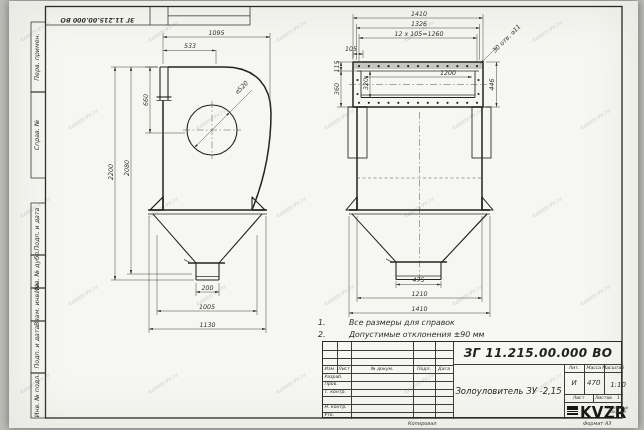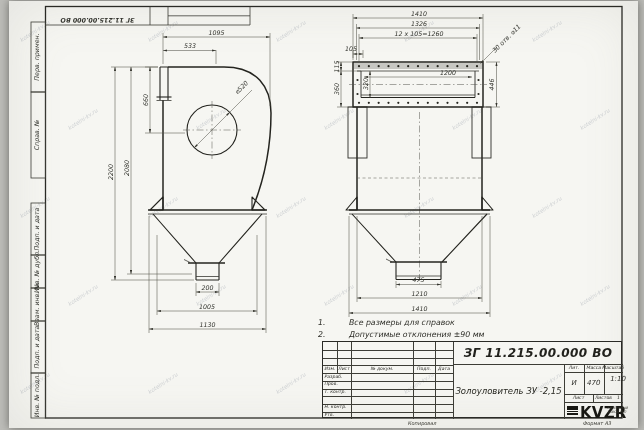--- a/index.html
+++ b/index.html
@@ -303,21 +303,21 @@
   <div class="cell lcell" style="left:0;top:69.5px;width:28px;height:7.5px">Утв.</div>
 
   <div class="cell doc" style="left:130px;top:0;width:170px;height:22px">ЗГ 11.215.00.000  ВО</div>
   <div class="cell nm" style="left:130px;top:22px;width:111px;height:55px">Золоуловитель ЗУ -2,15</div>
 
   <div class="cell" style="left:241px;top:22px;width:20px;height:8px">Лит.</div>
   <div class="cell" style="left:261px;top:22px;width:19.5px;height:8px">Масса</div>
   <div class="cell" style="left:280.5px;top:22px;width:19.5px;height:8px">Масштаб</div>
   <div class="cell val" style="left:241px;top:30px;width:20px;height:22px">И</div>
   <div class="cell val" style="left:261px;top:30px;width:19.5px;height:22px">470</div>
-  <div class="cell val" style="left:280.5px;top:26px;width:29px;height:22px">1:10</div>
+  <div class="cell val" style="left:280.5px;top:32px;width:29px;height:22px">1:10</div>
 
   <div class="cell" style="left:241px;top:52px;width:29px;height:8px">Лист</div>
   <div class="cell" style="left:270px;top:52px;width:21px;height:8px">Листов</div>
   <div class="cell" style="left:291px;top:52px;width:9px;height:8px">1</div>
 
   <div class="logo-ic"></div>
   <div class="logo-tx">KVZR</div>
   <div class="logo-sub">
     <div>КОТЕЛЬНЫЙ</div>
     <div>ЗАВОД РЭП</div>

